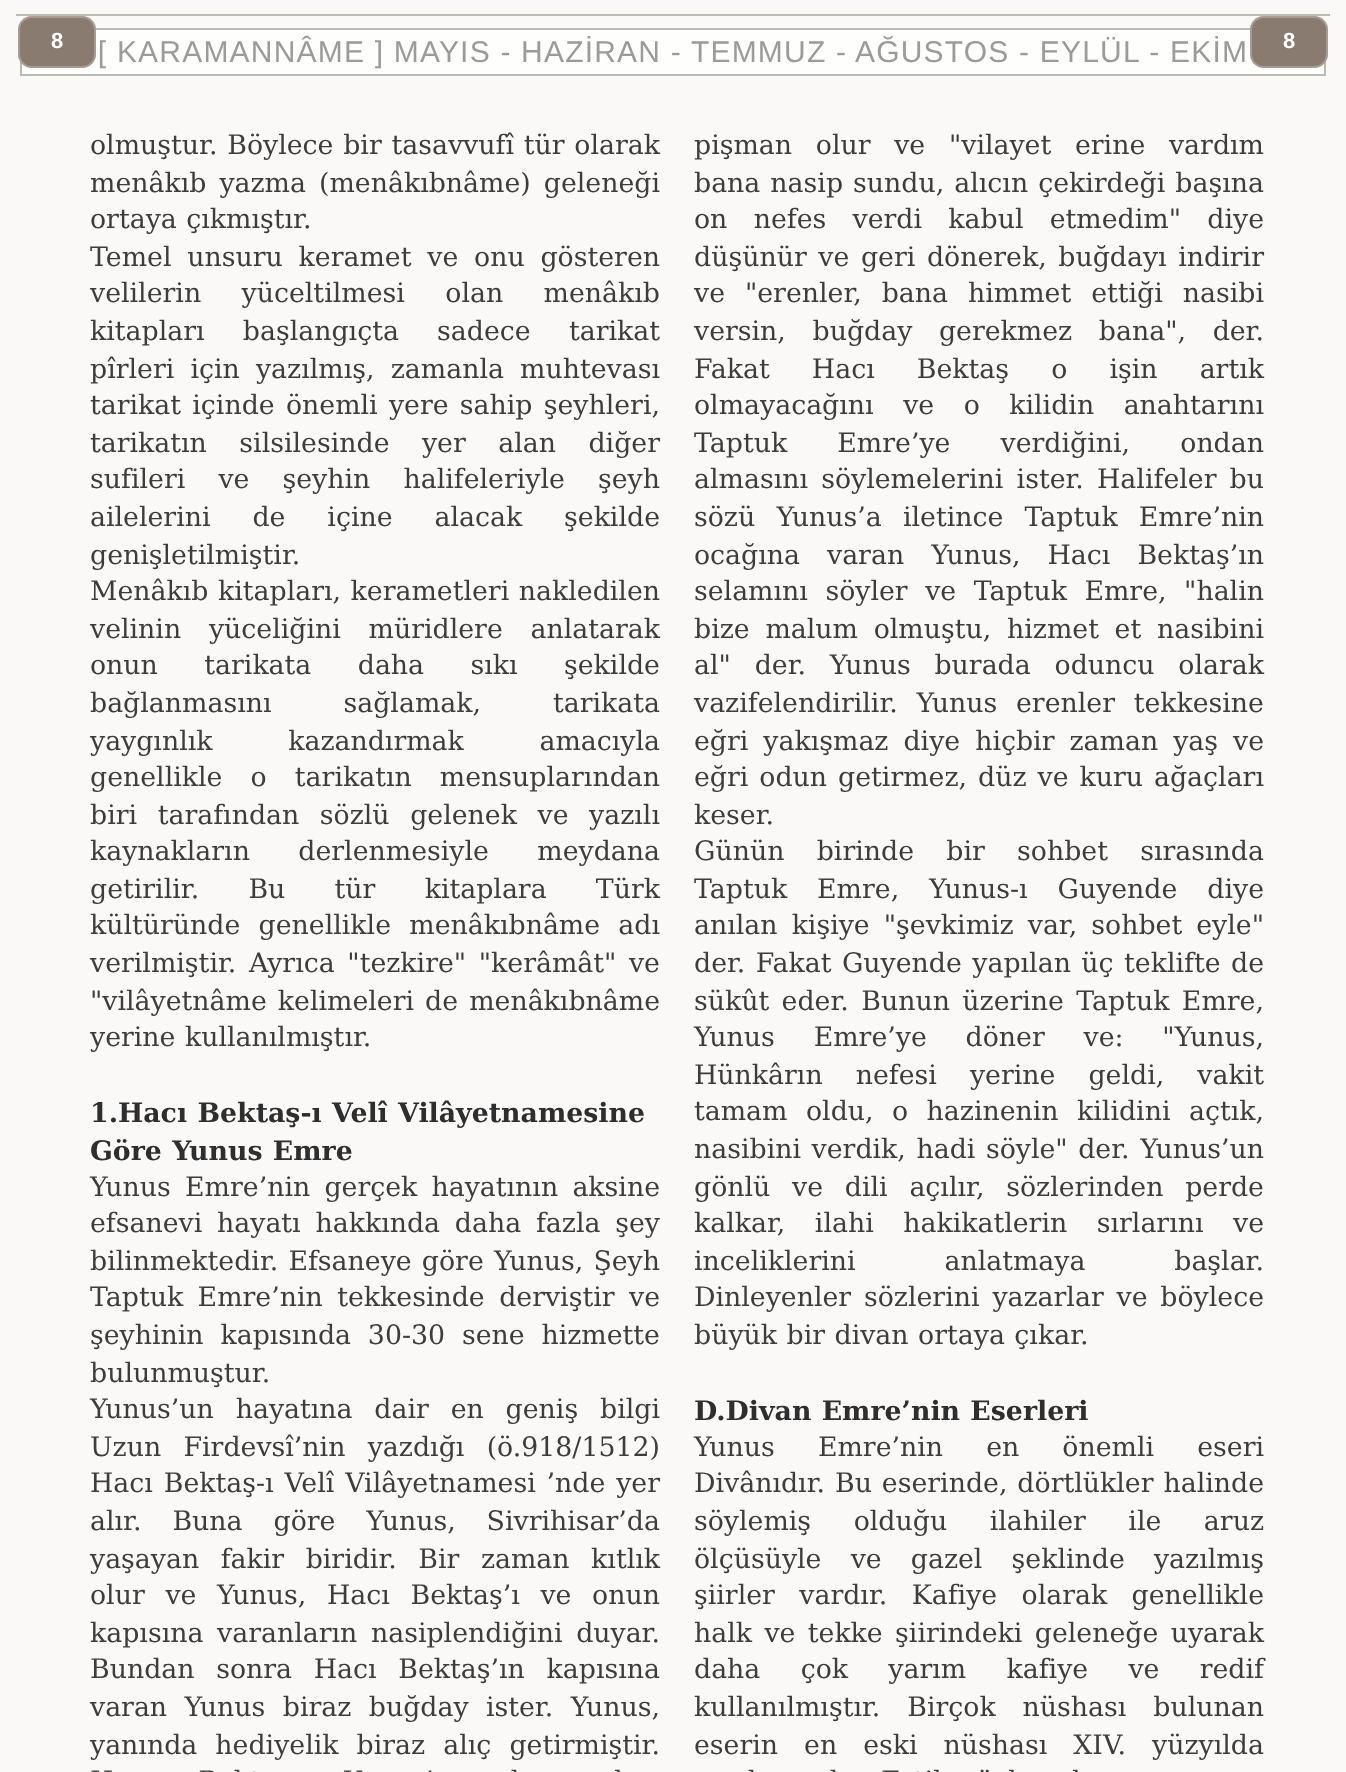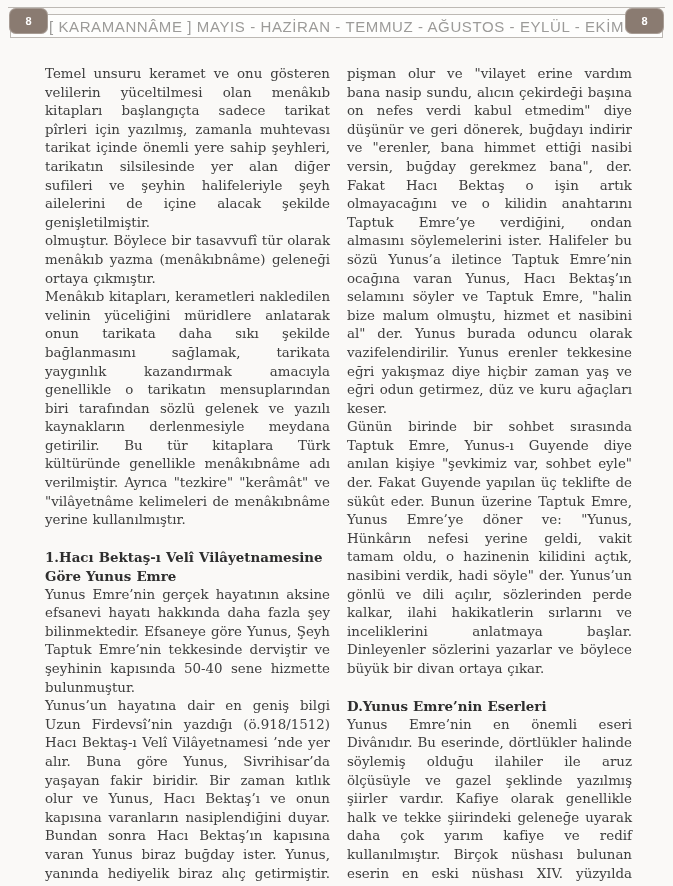--- a/index.html
+++ b/index.html
@@ -64,27 +64,27 @@
   <div class="header">
     <div class="topline"></div>
     <div class="header-bar">
       <span class="header-title">[ KARAMANNÂME ] MAYIS - HAZİRAN - TEMMUZ - AĞUSTOS - EYLÜL - EKİM</span>
     </div>
     <div class="badge badge-left">8</div>
     <div class="badge badge-right">8</div>
   </div>
   <div class="columns">
     <div class="col">
+        <p class="blk">olmuştur. Böylece bir tasavvufî tür olarak menâkıb yazma (menâkıbnâme) geleneği ortaya çıkmıştır.</p>
         <p class="blk">Temel unsuru keramet ve onu gösteren velilerin yüceltilmesi olan menâkıb kitapları başlangıçta sadece tarikat pîrleri için yazılmış, zamanla muhtevası tarikat içinde önemli yere sahip şeyhleri, tarikatın silsilesinde yer alan diğer sufileri ve şeyhin halifeleriyle şeyh ailelerini de içine alacak şekilde genişletilmiştir.</p>
-        <p class="blk">olmuştur. Böylece bir tasavvufî tür olarak menâkıb yazma (menâkıbnâme) geleneği ortaya çıkmıştır.</p>
         <p class="blk">Menâkıb kitapları, kerametleri nakledilen velinin yüceliğini müridlere anlatarak onun tarikata daha sıkı şekilde bağlanmasını sağlamak, tarikata yaygınlık kazandırmak amacıyla genellikle o tarikatın mensuplarından biri tarafından sözlü gelenek ve yazılı kaynakların derlenmesiyle meydana getirilir. Bu tür kitaplara Türk kültüründe genellikle menâkıbnâme adı verilmiştir. Ayrıca "tezkire" "kerâmât" ve "vilâyetnâme kelimeleri de menâkıbnâme yerine kullanılmıştır.</p>
         <p class="blk h gap">1.Hacı Bektaş-ı Velî Vilâyetnamesine Göre Yunus Emre</p>
-        <p class="blk">Yunus Emre’nin gerçek hayatının aksine efsanevi hayatı hakkında daha fazla şey bilinmektedir. Efsaneye göre Yunus, Şeyh Taptuk Emre’nin tekkesinde derviştir ve şeyhinin kapısında 50-40 sene hizmette bulunmuştur.</p>
+        <p class="blk">Yunus Emre’nin gerçek hayatının aksine efsanevi hayatı hakkında daha fazla şey bilinmektedir. Efsaneye göre Yunus, Şeyh Taptuk Emre’nin tekkesinde derviştir ve şeyhinin kapısında 30-30 sene hizmette bulunmuştur.</p>
         <p class="blk">Yunus’un hayatına dair en geniş bilgi Uzun Firdevsî’nin yazdığı (ö.918/1512) Hacı Bektaş-ı Velî Vilâyetnamesi ’nde yer alır. Buna göre Yunus, Sivrihisar’da yaşayan fakir biridir. Bir zaman kıtlık olur ve Yunus, Hacı Bektaş’ı ve onun kapısına varanların nasiplendiğini duyar. Bundan sonra Hacı Bektaş’ın kapısına varan Yunus biraz buğday ister. Yunus, yanında hediyelik biraz alıç getirmiştir. Hacı Bektaş, Yunus’a alıcın her çekirdeğine on nefes verelim diye teklif sunar. Yunus ise ehlim var, bana buğday lazım der ve Hacı Bektaş dilediği kadar buğdayı Yunus’un öküzüne yükletir.</p>
       </div>
     <div class="col">
         <p class="blk">pişman olur ve "vilayet erine vardım bana nasip sundu, alıcın çekirdeği başına on nefes verdi kabul etmedim" diye düşünür ve geri dönerek, buğdayı indirir ve "erenler, bana himmet ettiği nasibi versin, buğday gerekmez bana", der. Fakat Hacı Bektaş o işin artık olmayacağını ve o kilidin anahtarını Taptuk Emre’ye verdiğini, ondan almasını söylemelerini ister. Halifeler bu sözü Yunus’a iletince Taptuk Emre’nin ocağına varan Yunus, Hacı Bektaş’ın selamını söyler ve Taptuk Emre, "halin bize malum olmuştu, hizmet et nasibini al" der. Yunus burada oduncu olarak vazifelendirilir. Yunus erenler tekkesine eğri yakışmaz diye hiçbir zaman yaş ve eğri odun getirmez, düz ve kuru ağaçları keser.</p>
         <p class="blk">Günün birinde bir sohbet sırasında Taptuk Emre, Yunus-ı Guyende diye anılan kişiye "şevkimiz var, sohbet eyle" der. Fakat Guyende yapılan üç teklifte de sükût eder. Bunun üzerine Taptuk Emre, Yunus Emre’ye döner ve: "Yunus,  Hünkârın nefesi yerine geldi, vakit tamam oldu, o hazinenin kilidini açtık, nasibini verdik, hadi söyle" der. Yunus’un gönlü ve dili açılır, sözlerinden perde kalkar, ilahi hakikatlerin sırlarını ve inceliklerini anlatmaya başlar. Dinleyenler sözlerini yazarlar ve böylece büyük bir divan ortaya çıkar.</p>
-        <p class="blk h gap">D.Yunus Emre’nin Eserleri</p>
+        <p class="blk h gap">D.Divan Emre’nin Eserleri</p>
         <p class="blk">Yunus Emre’nin en önemli eseri Divânıdır. Bu eserinde, dörtlükler halinde söylemiş olduğu ilahiler ile aruz ölçüsüyle ve gazel şeklinde yazılmış şiirler vardır. Kafiye olarak genellikle halk ve tekke şiirindeki geleneğe uyarak daha çok yarım kafiye ve redif kullanılmıştır.  Birçok nüshası bulunan eserin en eski nüshası XIV. yüzyılda yazılmış olan Fatih nüshasıdır.</p>
       </div>
   </div>
 </div>
 
 </body></html>

